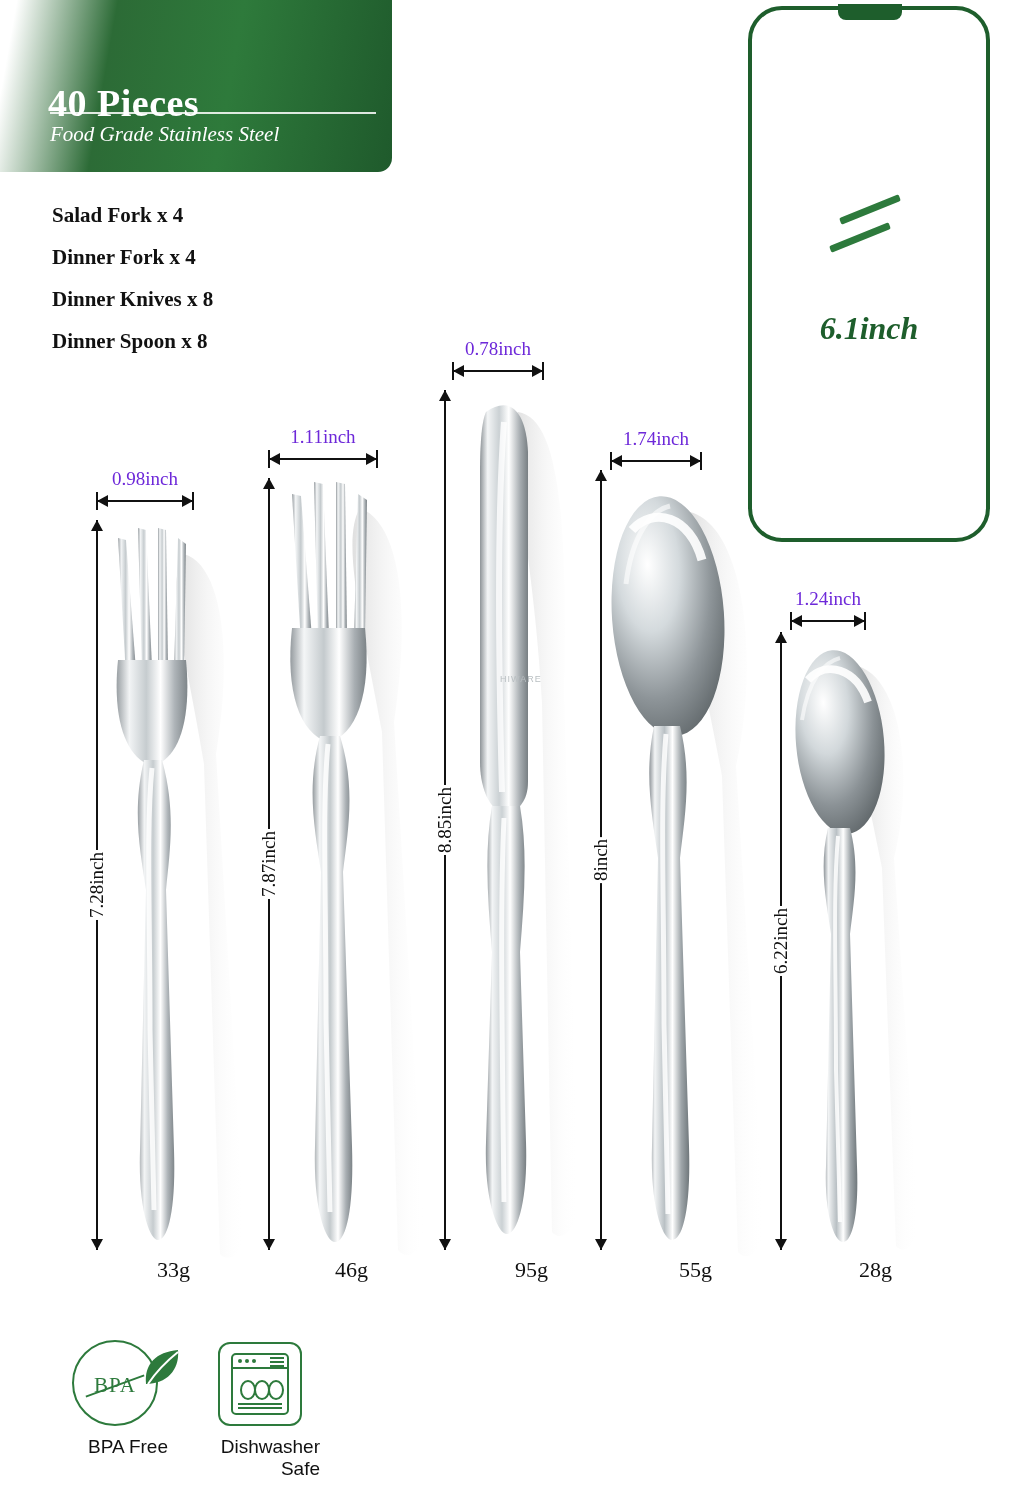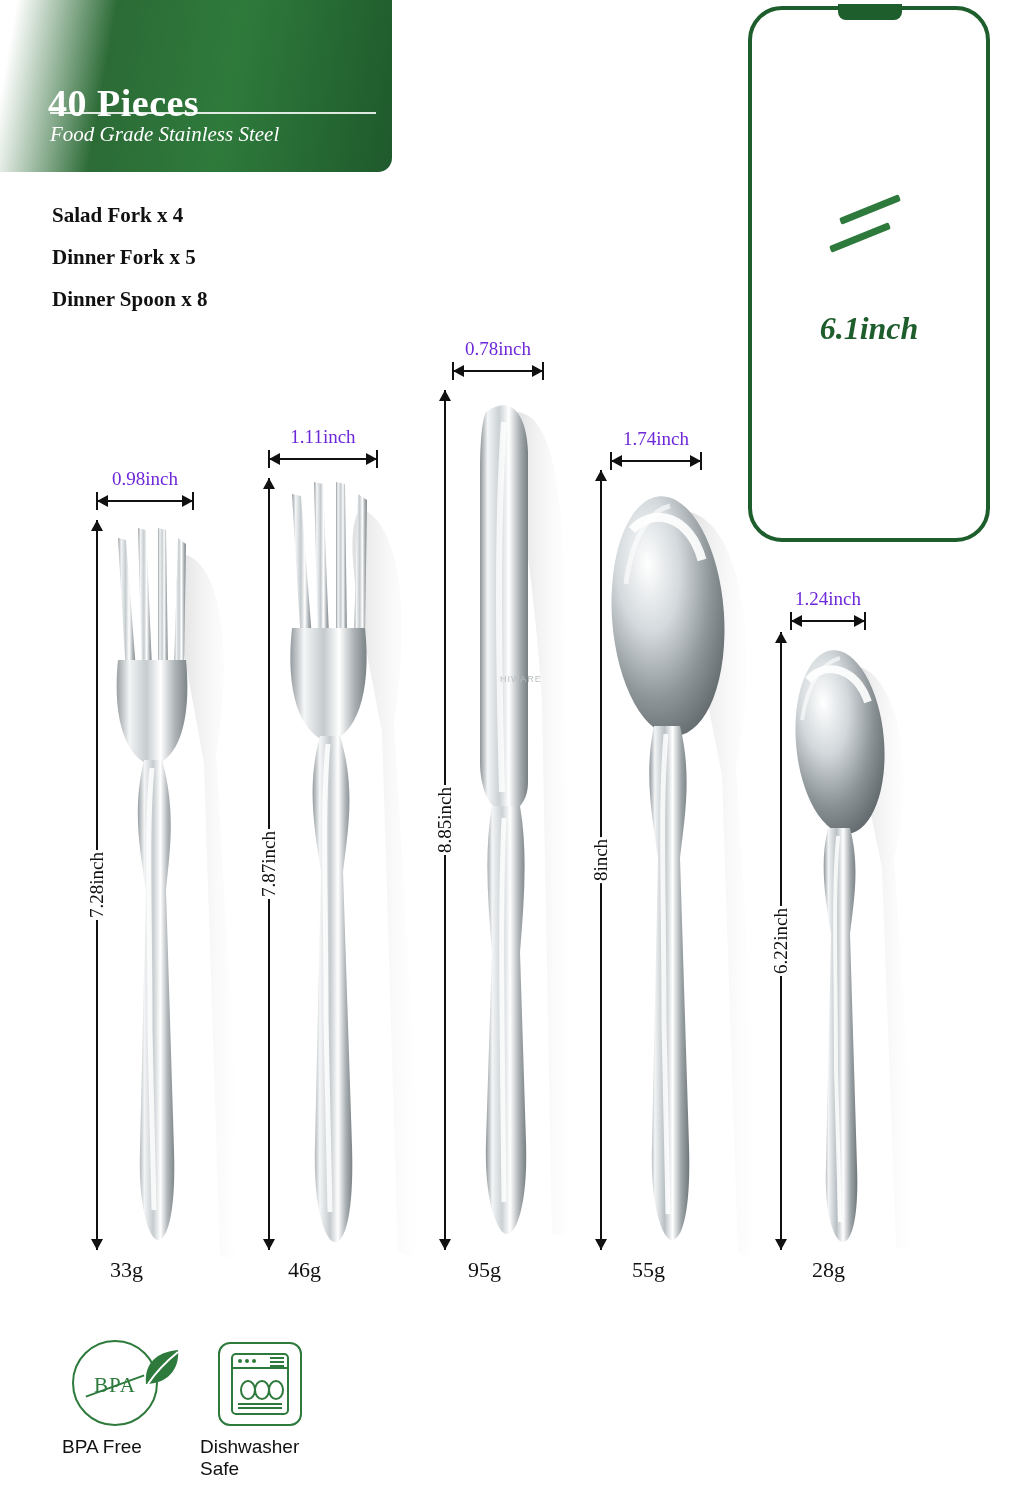--- a/index.html
+++ b/index.html
@@ -205,32 +205,32 @@
     font-family: "Liberation Serif", serif;
     font-size: 19px;
     background: #ffffff;
     padding: 3px 2px;
   }
   .weight {
     position: absolute;
     font-family: "Liberation Serif", serif;
     font-size: 22px;
     color: #111111;
-    text-align: left;
+    text-align: right;
     white-space: nowrap;
   }
 
   
   #badges { position: absolute; left: 60px; top: 1340px; }
   .badge-caption {
     position: absolute;
     font-family: "Liberation Sans", sans-serif;
     font-size: 19px;
     color: #111111;
-    text-align: left;
+    text-align: right;
     line-height: 1.15;
   }
   #bpa-circle {
     position: absolute;
     left: 12px; top: 0;
     width: 86px; height: 86px;
     border: 2px solid #2d7a3c;
     border-radius: 50%;
     box-sizing: border-box;
   }
@@ -263,21 +263,22 @@
 </head>
 <body>
 
 <div id="header-badge"></div>
 <div id="header-title">40 Pieces</div>
 <div id="header-rule"></div>
 <div id="header-sub">Food Grade Stainless Steel</div>
 
 <div id="item-list">
   <div class="list-item">Salad Fork x 4</div>
-  <div class="list-item">Dinner Fork x 5</div>
+  <div class="list-item">Dinner Fork x 4</div>
+  <div class="list-item">Dinner Knives x 8</div>
   <div class="list-item">Dinner Spoon x 8</div>
 </div>
 
 <div id="phone-card"></div>
 <div id="phone-notch"></div>
 <div class="phone-stroke" id="phone-stroke-1"></div>
 <div class="phone-stroke" id="phone-stroke-2"></div>
 <div id="phone-label">6.1inch</div>
 
 <div class="wdim" style="left:96px; top:492px; width:98px;">

